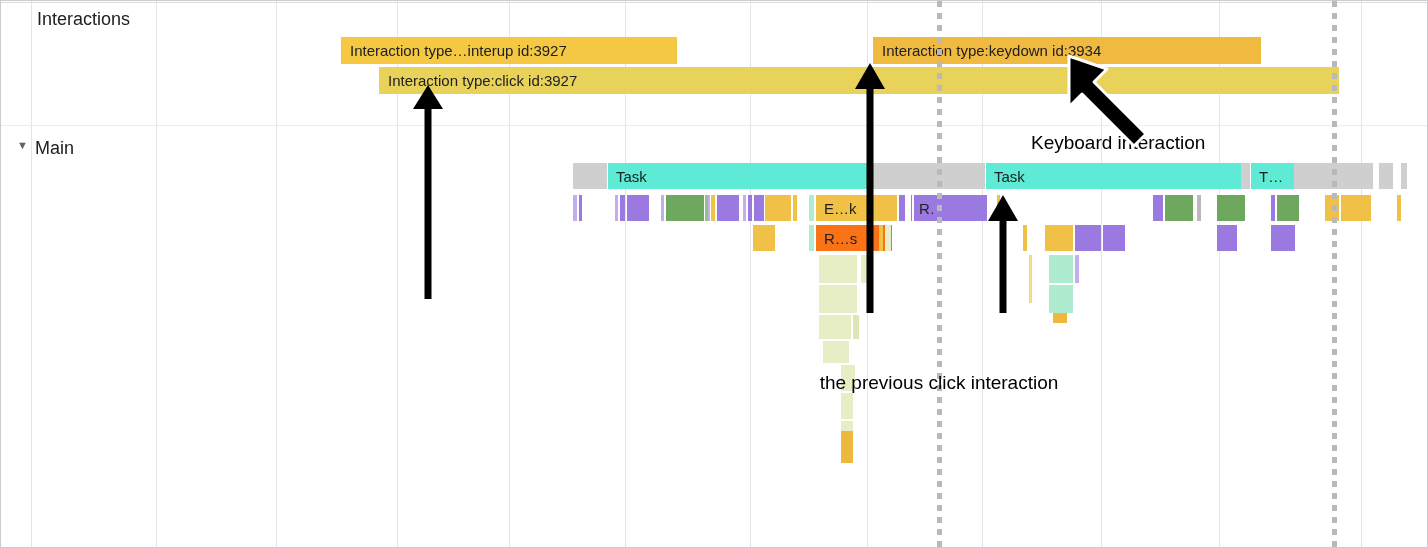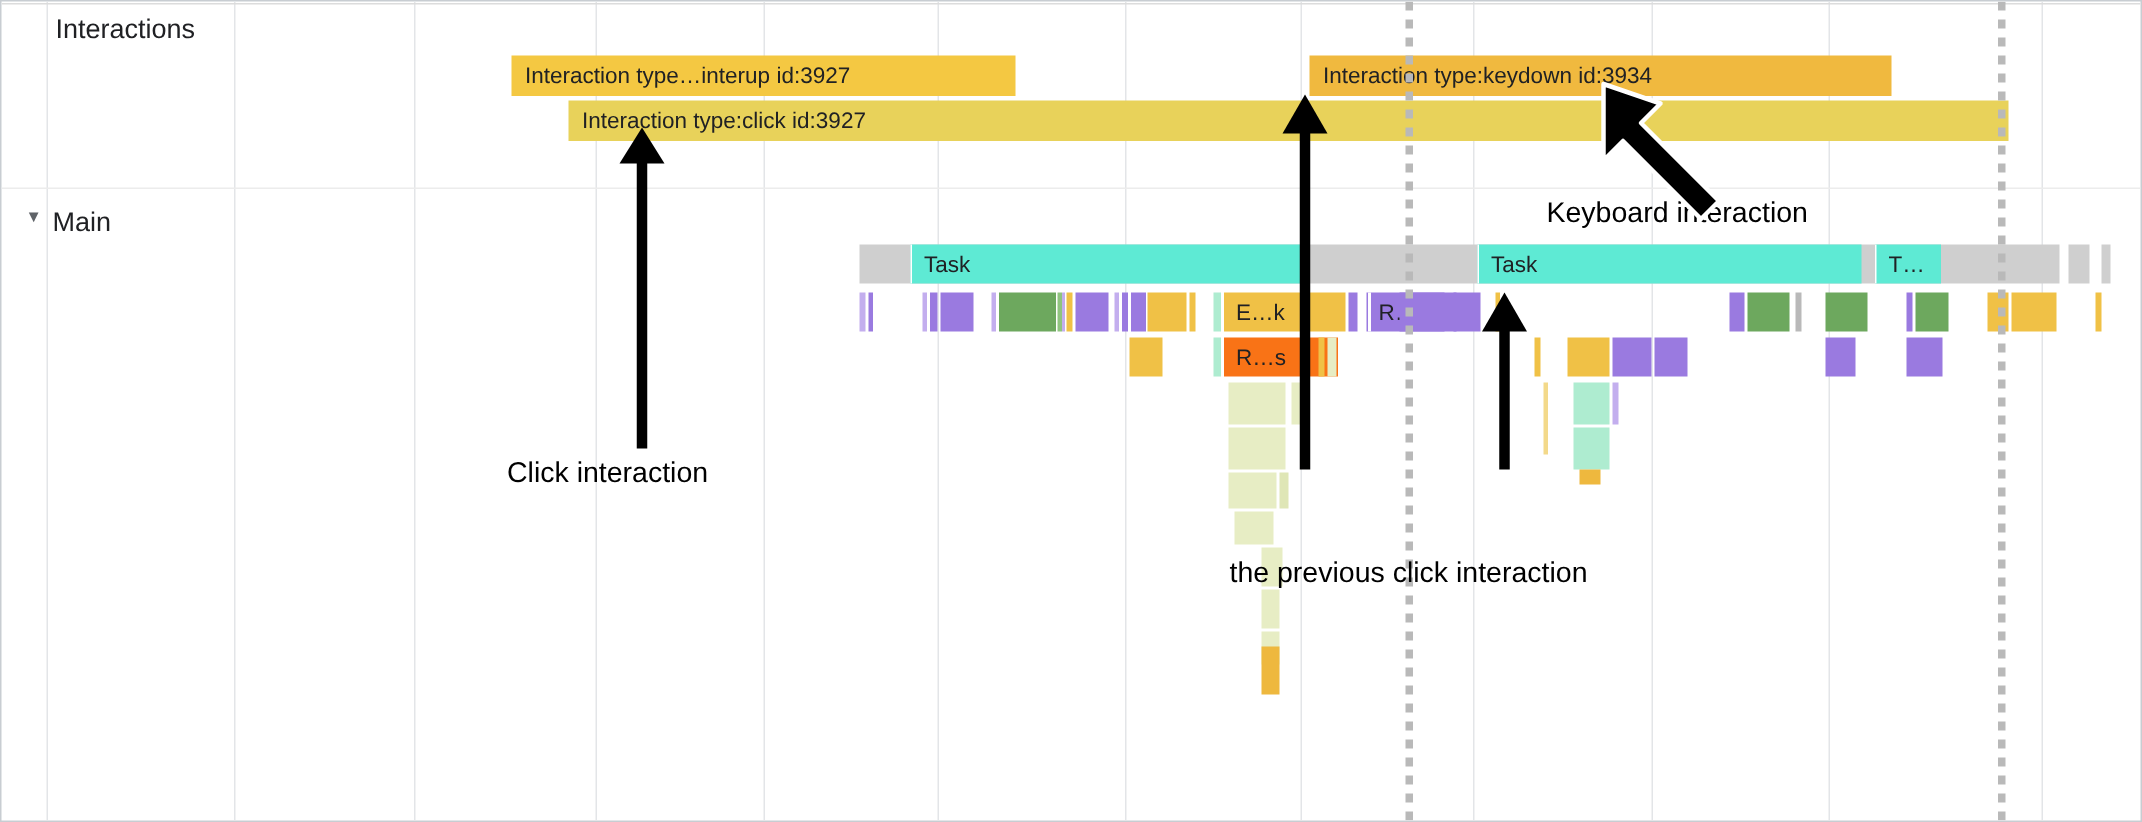--- a/index.html
+++ b/index.html
@@ -127,21 +127,20 @@
 
   <div class="bar" style="left:1048px;top:254px;width:24px;height:28px;background:#aeecd0;"></div>
   <div class="bar" style="left:1074px;top:254px;width:4px;height:28px;background:#c3aeee;"></div>
   <div class="bar" style="left:1048px;top:284px;width:24px;height:28px;background:#aeecd0;"></div>
   <div class="bar" style="left:1052px;top:312px;width:14px;height:10px;background:#eeb83e;"></div>
   <div class="bar" style="left:1028px;top:254px;width:3px;height:48px;background:#f3d98a;"></div>
 
   <div class="dashline" style="left:936px"></div>
   <div class="dashline" style="left:1331px"></div>
 
-  <div class="anno" style="left:337px;top:301px;">Click interaction</div>
   <div class="anno" style="left:1030px;top:128px;">Keyboard interaction</div>
   <div class="anno center" style="left:778px;top:314px;width:320px;">
     <div>the previous click interaction</div>
   </div>
 
   <svg class="arrows" viewBox="0 0 1428 548">
     <g>
       <line x1="427" y1="298" x2="427" y2="100" stroke="#000" stroke-width="7"></line>
       <polygon points="427,84 412,108 442,108" fill="#000"></polygon>
     </g>

